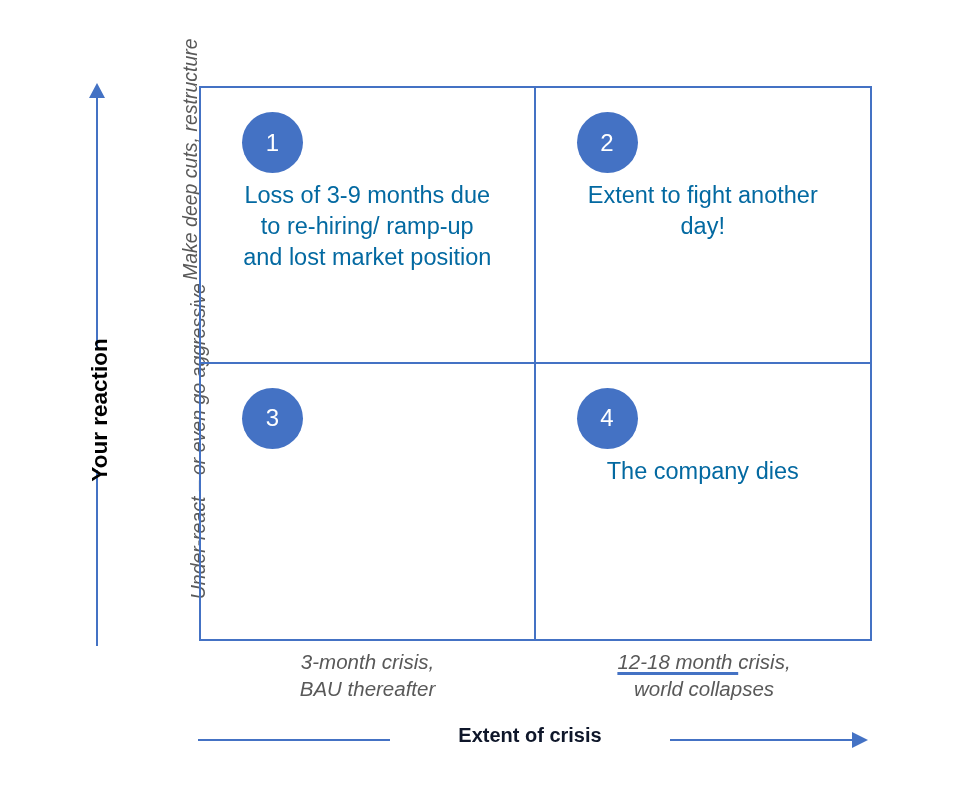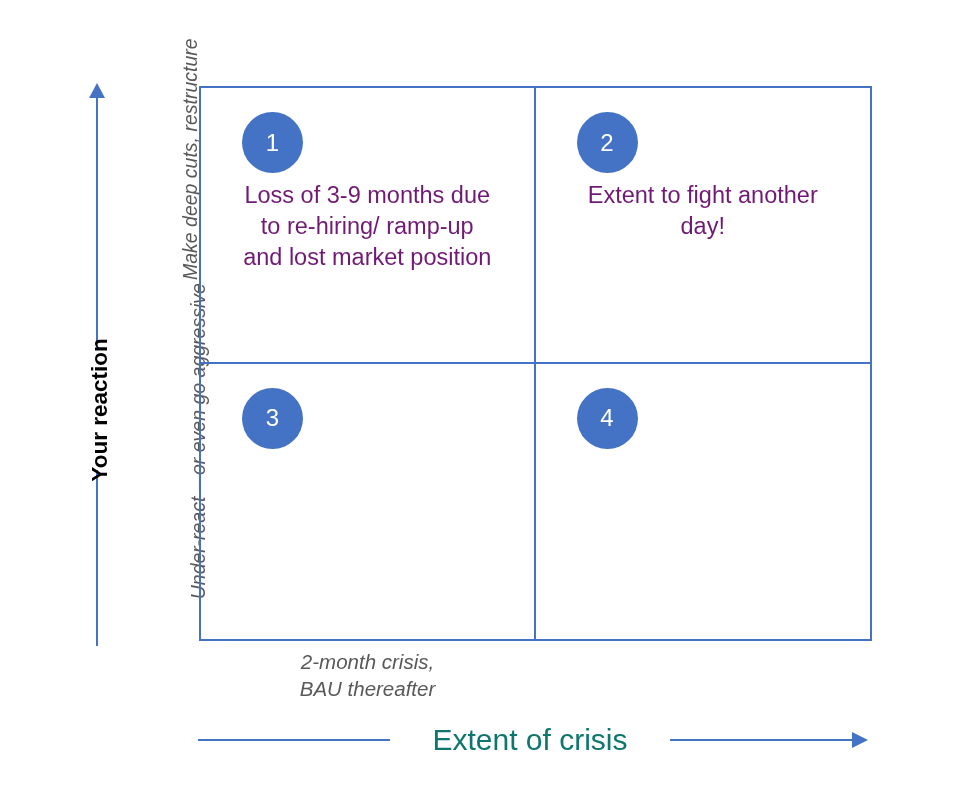--- a/index.html
+++ b/index.html
@@ -135,21 +135,21 @@
     line-height: 1;
   }
 
   .cell-text {
     position: absolute;
     left: 8px;
     right: 8px;
     top: 92px;
     text-align: center;
     font-size: 23.5px;
-    color: #701a75;
+    color: #0369a1;
     line-height: 1.31;
     white-space: pre-line;
   }
 
   
   .xsub {
     position: absolute;
     top: 648px;
     font-size: 20.5px;
     font-style: italic;
@@ -194,23 +194,23 @@
     border-top: 8px solid transparent;
     border-bottom: 8px solid transparent;
     border-left: 16px solid #4472C4;
   }
   .xaxis-title {
     position: absolute;
     left: 390px;
     top: 725px;
     width: 280px;
     text-align: center;
-    font-size: 30px;
-    font-weight: normal;
-    color: #0f766e;
+    font-size: 20px;
+    font-weight: bold;
+    color: #0f172a;
     line-height: 1;
   }
 </style>
 </head>
 <body>
 
 <div id="canvas">
 
   <div class="yaxis-arrowhead"></div>
   <div class="yaxis-line-upper"></div>
@@ -250,26 +250,29 @@
     <div class="cell col-left">
       <div class="badge">
         <span>3</span>
       </div>
     </div>
 
     <div class="cell">
       <div class="badge">
         <span>4</span>
       </div>
-    </div>
-
-  </div>
-
-  <div class="xsub xsub-left">2-month crisis,
+      <div class="cell-text">The company dies</div>
+    </div>
+
+  </div>
+
+  <div class="xsub xsub-left">3-month crisis,
 BAU thereafter</div>
 
+  <div class="xsub xsub-right"><span class="underline-blue">12-18 month </span><span>crisis,
+world collapses</span></div>
 
   <div class="xaxis-line-left"></div>
   <div class="xaxis-title">Extent of crisis</div>
   <div class="xaxis-line-right"></div>
   <div class="xaxis-arrowhead"></div>
 
 </div>
 
 </body></html>

